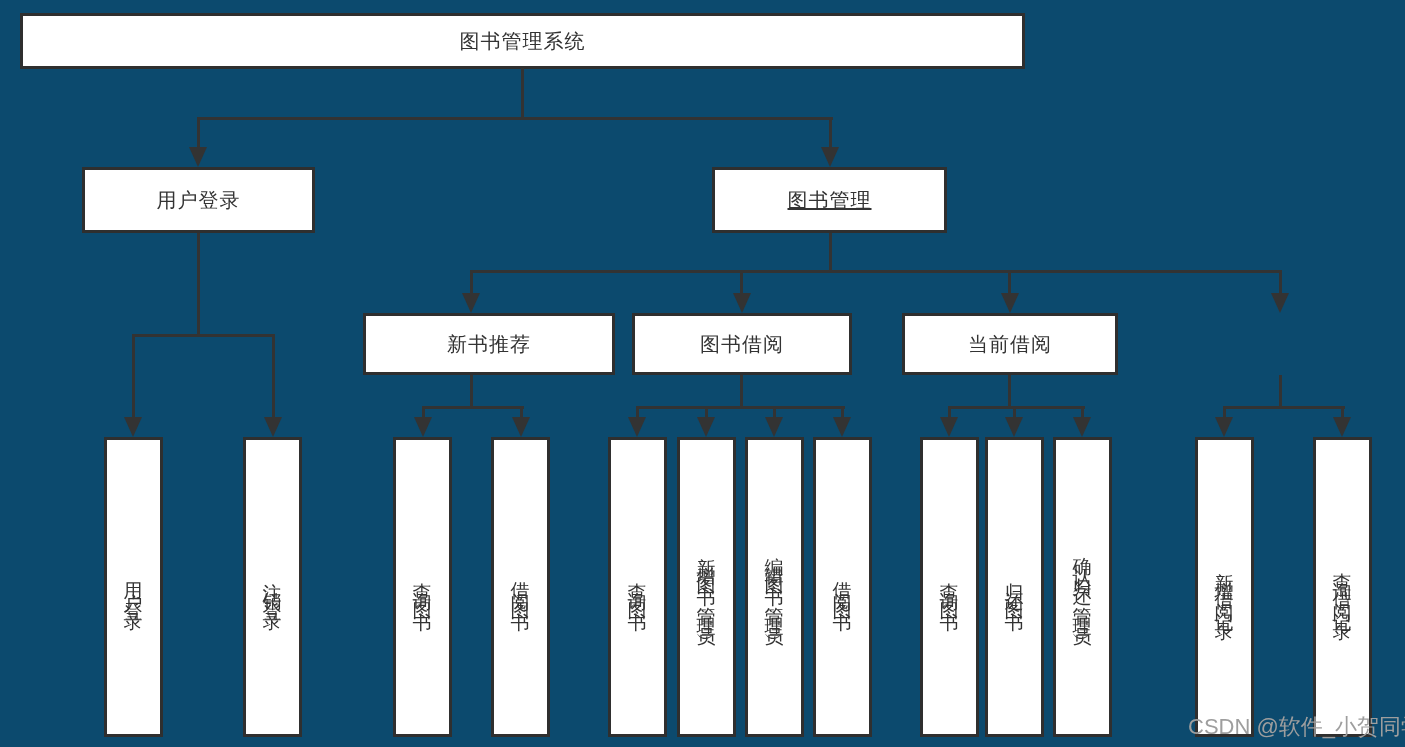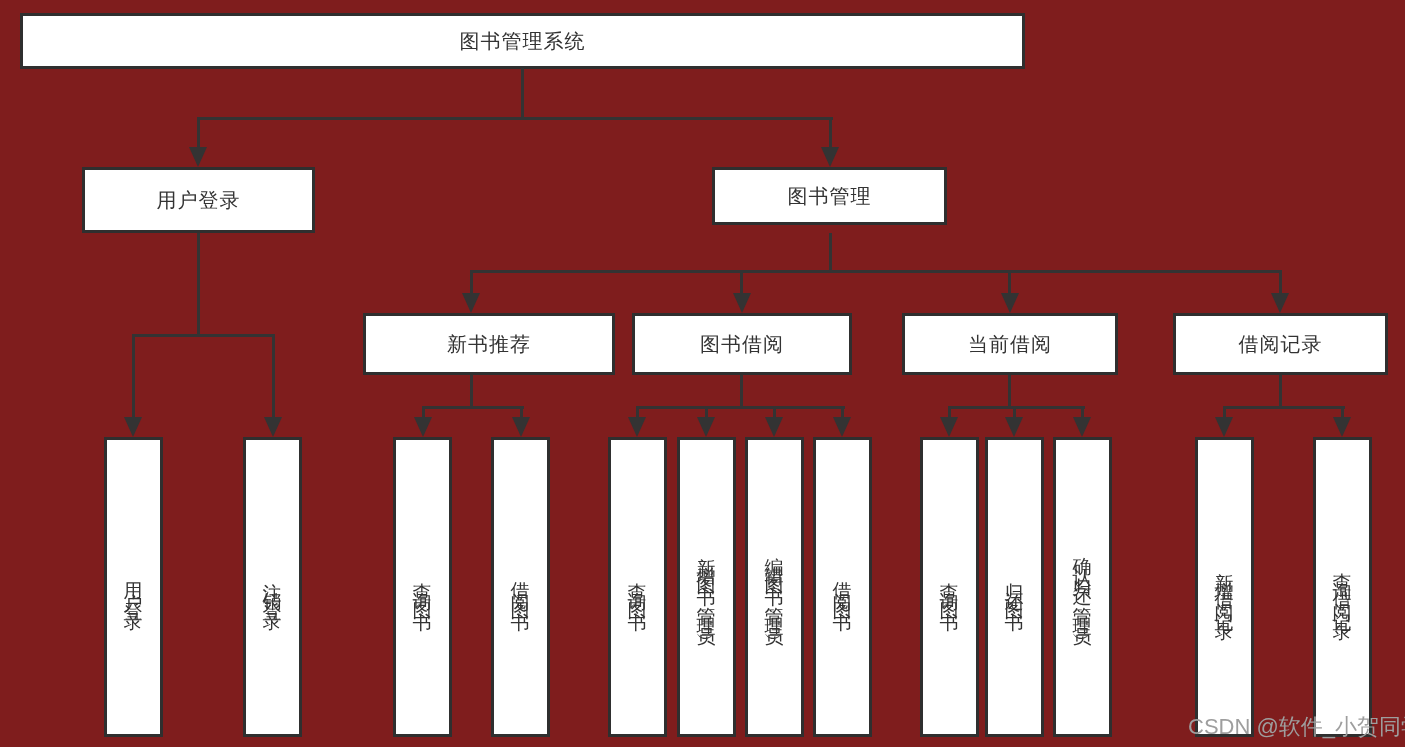--- a/index.html
+++ b/index.html
@@ -1,19 +1,19 @@
 <!DOCTYPE html>
 <html><head>
 <meta charset="utf-8">
 <style>
   html,body{margin:0;padding:0;background:#ffffff;}
   #stage{
     position:relative;
     width:1405px;height:747px;
-    background:#7f1d1d;
+    background:#0c4a6e;
     font-family:"Liberation Sans","DejaVu Sans",sans-serif;
     overflow:hidden;
   }
   .box{
     position:absolute;
     box-sizing:border-box;
     border:3px solid #2f2f2f;
     background:#ffffff;
     display:flex;align-items:center;justify-content:center;
     color:#333333;
@@ -66,21 +66,21 @@
   <div class="vline" style="left:521px;top:68px;height:51px;"></div>
   <div class="hline" style="left:197px;top:117px;width:636px;"></div>
   <div class="vline" style="left:197px;top:117px;height:44px;"></div>
   <div class="arrow" style="left:189px;top:147px;"></div>
   <div class="vline" style="left:829px;top:117px;height:44px;"></div>
   <div class="arrow" style="left:821px;top:147px;"></div>
 
   <div class="box" style="left:82px;top:167px;width:233px;height:66px;">
     <span>用户登录</span>
   </div>
-  <div class="box" style="left:712px;top:167px;width:235px;height:58px;">
+  <div class="box" style="left:712px;top:167px;width:235px;height:66px;text-decoration:underline;">
     <span>图书管理</span>
   </div>
 
   <div class="vline" style="left:197px;top:233px;height:104px;"></div>
   <div class="hline" style="left:132px;top:334px;width:143px;"></div>
   <div class="vline" style="left:132px;top:334px;height:88px;"></div>
   <div class="arrow" style="left:124px;top:417px;"></div>
   <div class="vline" style="left:272px;top:334px;height:88px;"></div>
   <div class="arrow" style="left:264px;top:417px;"></div>
 
@@ -96,23 +96,20 @@
   <div class="arrow" style="left:1271px;top:293px;"></div>
 
   <div class="box" style="left:363px;top:313px;width:252px;height:62px;">
     <span>新书推荐</span>
   </div>
   <div class="box" style="left:902px;top:313px;width:216px;height:62px;">
     <span>当前借阅</span>
   </div>
   <div class="box" style="left:632px;top:313px;width:220px;height:62px;">
     <span>图书借阅</span>
-  </div>
-  <div class="box" style="left:1173px;top:313px;width:215px;height:62px;">
-    <span>借阅记录</span>
   </div>
 
   <div class="vline" style="left:470px;top:375px;height:33px;"></div>
   <div class="hline" style="left:422px;top:406px;width:102px;"></div>
   <div class="vline" style="left:422px;top:406px;height:16px;"></div>
   <div class="arrow" style="left:414px;top:417px;"></div>
   <div class="vline" style="left:520px;top:406px;height:16px;"></div>
   <div class="arrow" style="left:512px;top:417px;"></div>
 
   <div class="vline" style="left:740px;top:375px;height:33px;"></div>

